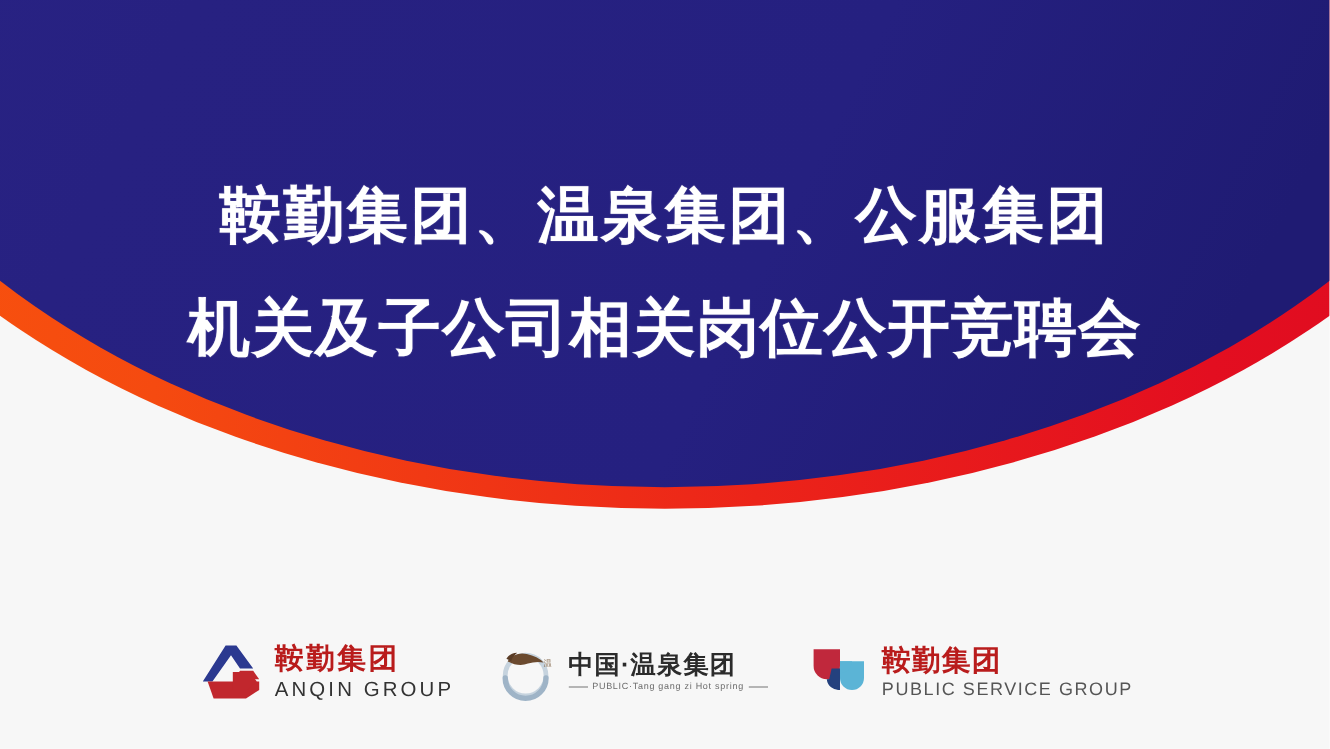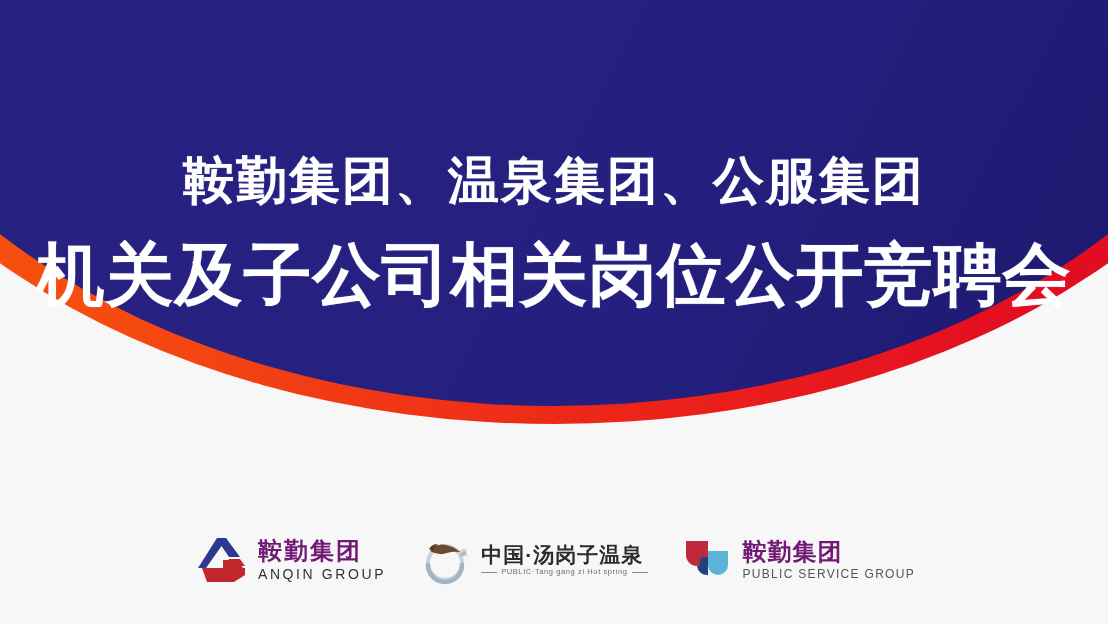--- a/index.html
+++ b/index.html
@@ -36,21 +36,21 @@
     color: #ffffff;
     font-family: "Liberation Serif", "DejaVu Serif", serif;
     font-weight: bold;
     font-size: 51px;
     line-height: 94px;
     letter-spacing: 2px;
     white-space: nowrap;
     text-shadow: 0 0 1px rgba(255,255,255,0.55);
   }
   .title-line.l2 {
-    font-size: 68px;
+    font-size: 52px;
     letter-spacing: 1px;
   }
   .logo-bar {
     position: absolute;
     left: 0;
     bottom: 36px;
     width: 1108px;
     display: flex;
     align-items: center;
     justify-content: center;
@@ -70,21 +70,21 @@
   .logo-text {
     display: flex;
     flex-direction: column;
     justify-content: center;
     line-height: 1;
   }
   .logo-cn {
     font-family: "Liberation Sans", "DejaVu Sans", sans-serif;
     font-weight: bold;
     font-size: 25px;
-    color: #701a75;
+    color: #b91c1c;
     letter-spacing: 2px;
     white-space: nowrap;
   }
   .logo-en {
     font-family: "Liberation Sans", "DejaVu Sans", sans-serif;
     font-weight: normal;
     font-size: 12.5px;
     color: #3a3a3a;
     letter-spacing: 2.2px;
     white-space: nowrap;
@@ -106,23 +106,23 @@
   }
   .logo.hotspring .logo-en::before,
   .logo.hotspring .logo-en::after {
     content: "";
     display: inline-block;
     width: 16px;
     height: 1px;
     background: #8a8a8a;
   }
   .logo.psg .logo-cn { font-size: 24px; letter-spacing: 1px; }
-  .logo.psg .logo-en { font-size: 12px; letter-spacing: 1.3px; color: #555; }
+  .logo.psg .logo-en { font-size: 15px; letter-spacing: 1.3px; color: #555; }
   .logo.anqin .logo-cn { font-size: 24px; }
-  .logo.anqin .logo-en { font-size: 14px; letter-spacing: 2.6px; color: #333; }
+  .logo.anqin .logo-en { font-size: 17px; letter-spacing: 2.6px; color: #333; }
 </style>
 </head>
 <body>
 
 <div class="slide">
 
   <svg class="bg-svg" viewBox="0 0 1108 624" preserveAspectRatio="none">
     <defs>
       <linearGradient id="bandGrad" x1="0" y1="0" x2="1" y2="0">
         <stop offset="0%" stop-color="#F9560C"></stop>
@@ -168,21 +168,21 @@
 
     <div class="logo hotspring">
       <svg class="logo-mark" width="52" height="50" viewBox="0 0 52 50">
         <circle cx="25" cy="28" r="17" fill="none" stroke="#C6D3DE" stroke-width="4"></circle>
         <path d="M8 30 a17 17 0 0 0 34 0" fill="none" stroke="#9FB4C7" stroke-width="4.5" stroke-linecap="round"></path>
         <path d="M10 16 q6 -8 16 -6 q9 2 14 7 q-7 -1 -13 1 q-8 3 -17 -2 Z" fill="#6B4A2F"></path>
         <path d="M9 14 q3 -5 9 -5 q-4 3 -5 7 Z" fill="#5A3C26"></path>
         <text x="40" y="20" font-family="Liberation Sans, sans-serif" font-size="7" fill="#8A7055">温</text>
       </svg>
       <div class="logo-text">
-        <div class="logo-cn">中国·汤岗子温泉</div>
+        <div class="logo-cn">中国·温泉集团</div>
         <div class="logo-en">PUBLIC·Tang gang zi Hot spring</div>
       </div>
     </div>
 
     <div class="logo psg">
       <svg class="logo-mark" width="52" height="50" viewBox="0 0 52 50">
         <path d="M4 6 L26 6 L26 20 A11 11 0 0 1 15 31 A11 11 0 0 1 4 20 Z" fill="#C0283C"></path>
         <path d="M26 16 L46 16 L46 30 A10 10 0 0 1 36 40 A10 10 0 0 1 26 30 Z" fill="#5BB4D6"></path>
         <path d="M26 16 L26 40 A10 10 0 0 1 26 40 A10 10 0 0 1 26 30 Z" fill="#5BB4D6"></path>
         <path d="M26 20 A11 11 0 0 1 15 31 L15 31 A10 10 0 0 0 26 40 Z" fill="#24417E"></path>

